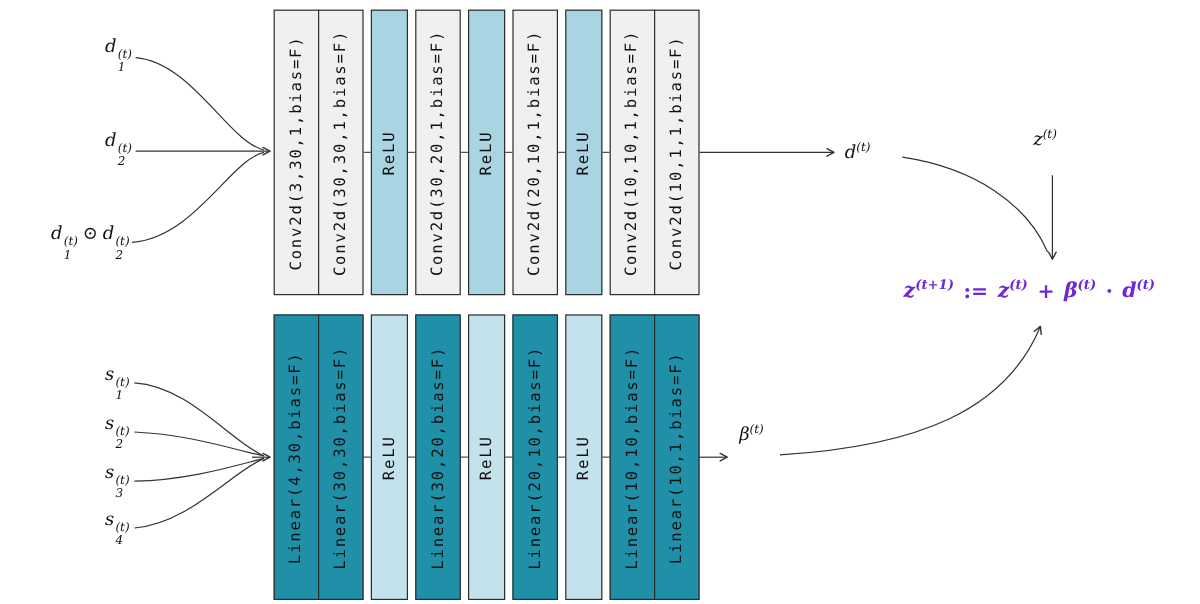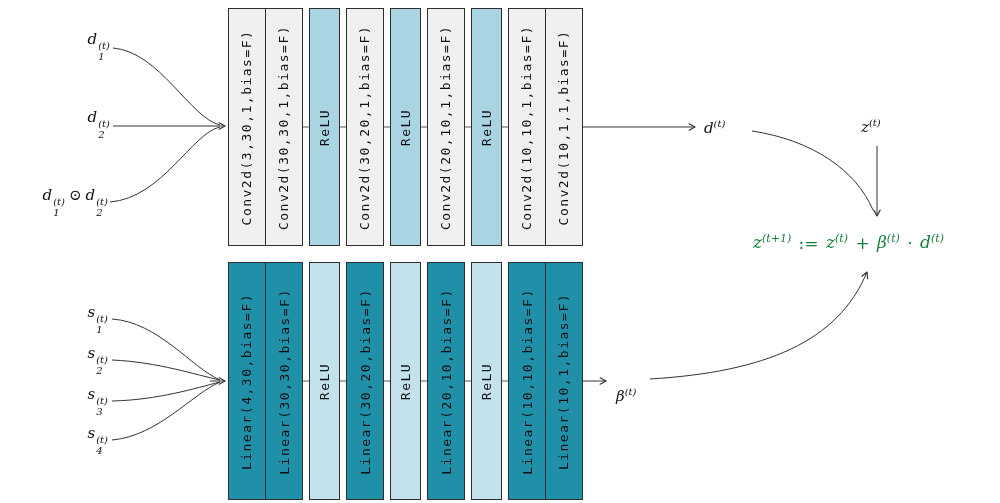--- a/index.html
+++ b/index.html
@@ -38,22 +38,23 @@
   .stk {
     display:inline-flex; flex-direction:column; align-items:flex-start;
     font-size:10px; line-height:1.1; vertical-align:-5px; margin-left:1px;
   }
   .supo { font-size:10px; }
   .op { font-style:normal; padding:0 4px; }
 
   
   .equation {
     position:absolute; z-index:1; white-space:nowrap;
-    font-family:"DejaVu Serif", serif; font-size:17px; color:#15803d;
+    font-family:"DejaVu Serif", serif; font-size:17px; color:#6d28d9;
     transform:translateY(-50%);
+    font-weight:bold;
   }
   .equation .v { font-style:italic; }
   .equation sup { font-size:11px; font-style:italic; }
   .equation .o { font-style:normal; padding:0 2px; }
 </style>
 </head>
 <body>
 
 <div class="canvas">
 
@@ -190,24 +191,24 @@
   <div class="mlabel right-align" style="left:108px; top:440px;">
     <span>s</span><span class="stk">
         <span>(t)</span>
         <span>4</span>
       </span>
   </div>
 
   <div class="mlabel" style="left:704px; top:127px;font-style:italic;">
     <span>d</span><sup class="supo">(t)</sup>
   </div>
-  <div class="mlabel" style="left:616px; top:395px;">
+  <div class="mlabel" style="left:616px; top:362px;">
     <span>β</span><sup class="supo">(t)</sup>
   </div>
-  <div class="mlabel" style="left:861px; top:126px;">
+  <div class="mlabel" style="left:861px; top:116px;">
     <span>z</span><sup class="supo">(t)</sup>
   </div>
 
   <div class="equation" style="left:753px; top:242px;">
     <span class="v">z</span><sup>(t+1)</sup>
     <span class="o">:=</span>
     <span class="v">z</span><sup>(t)</sup>
     <span class="o">+</span>
     <span class="v">β</span><sup>(t)</sup>
     <span class="o">·</span>

